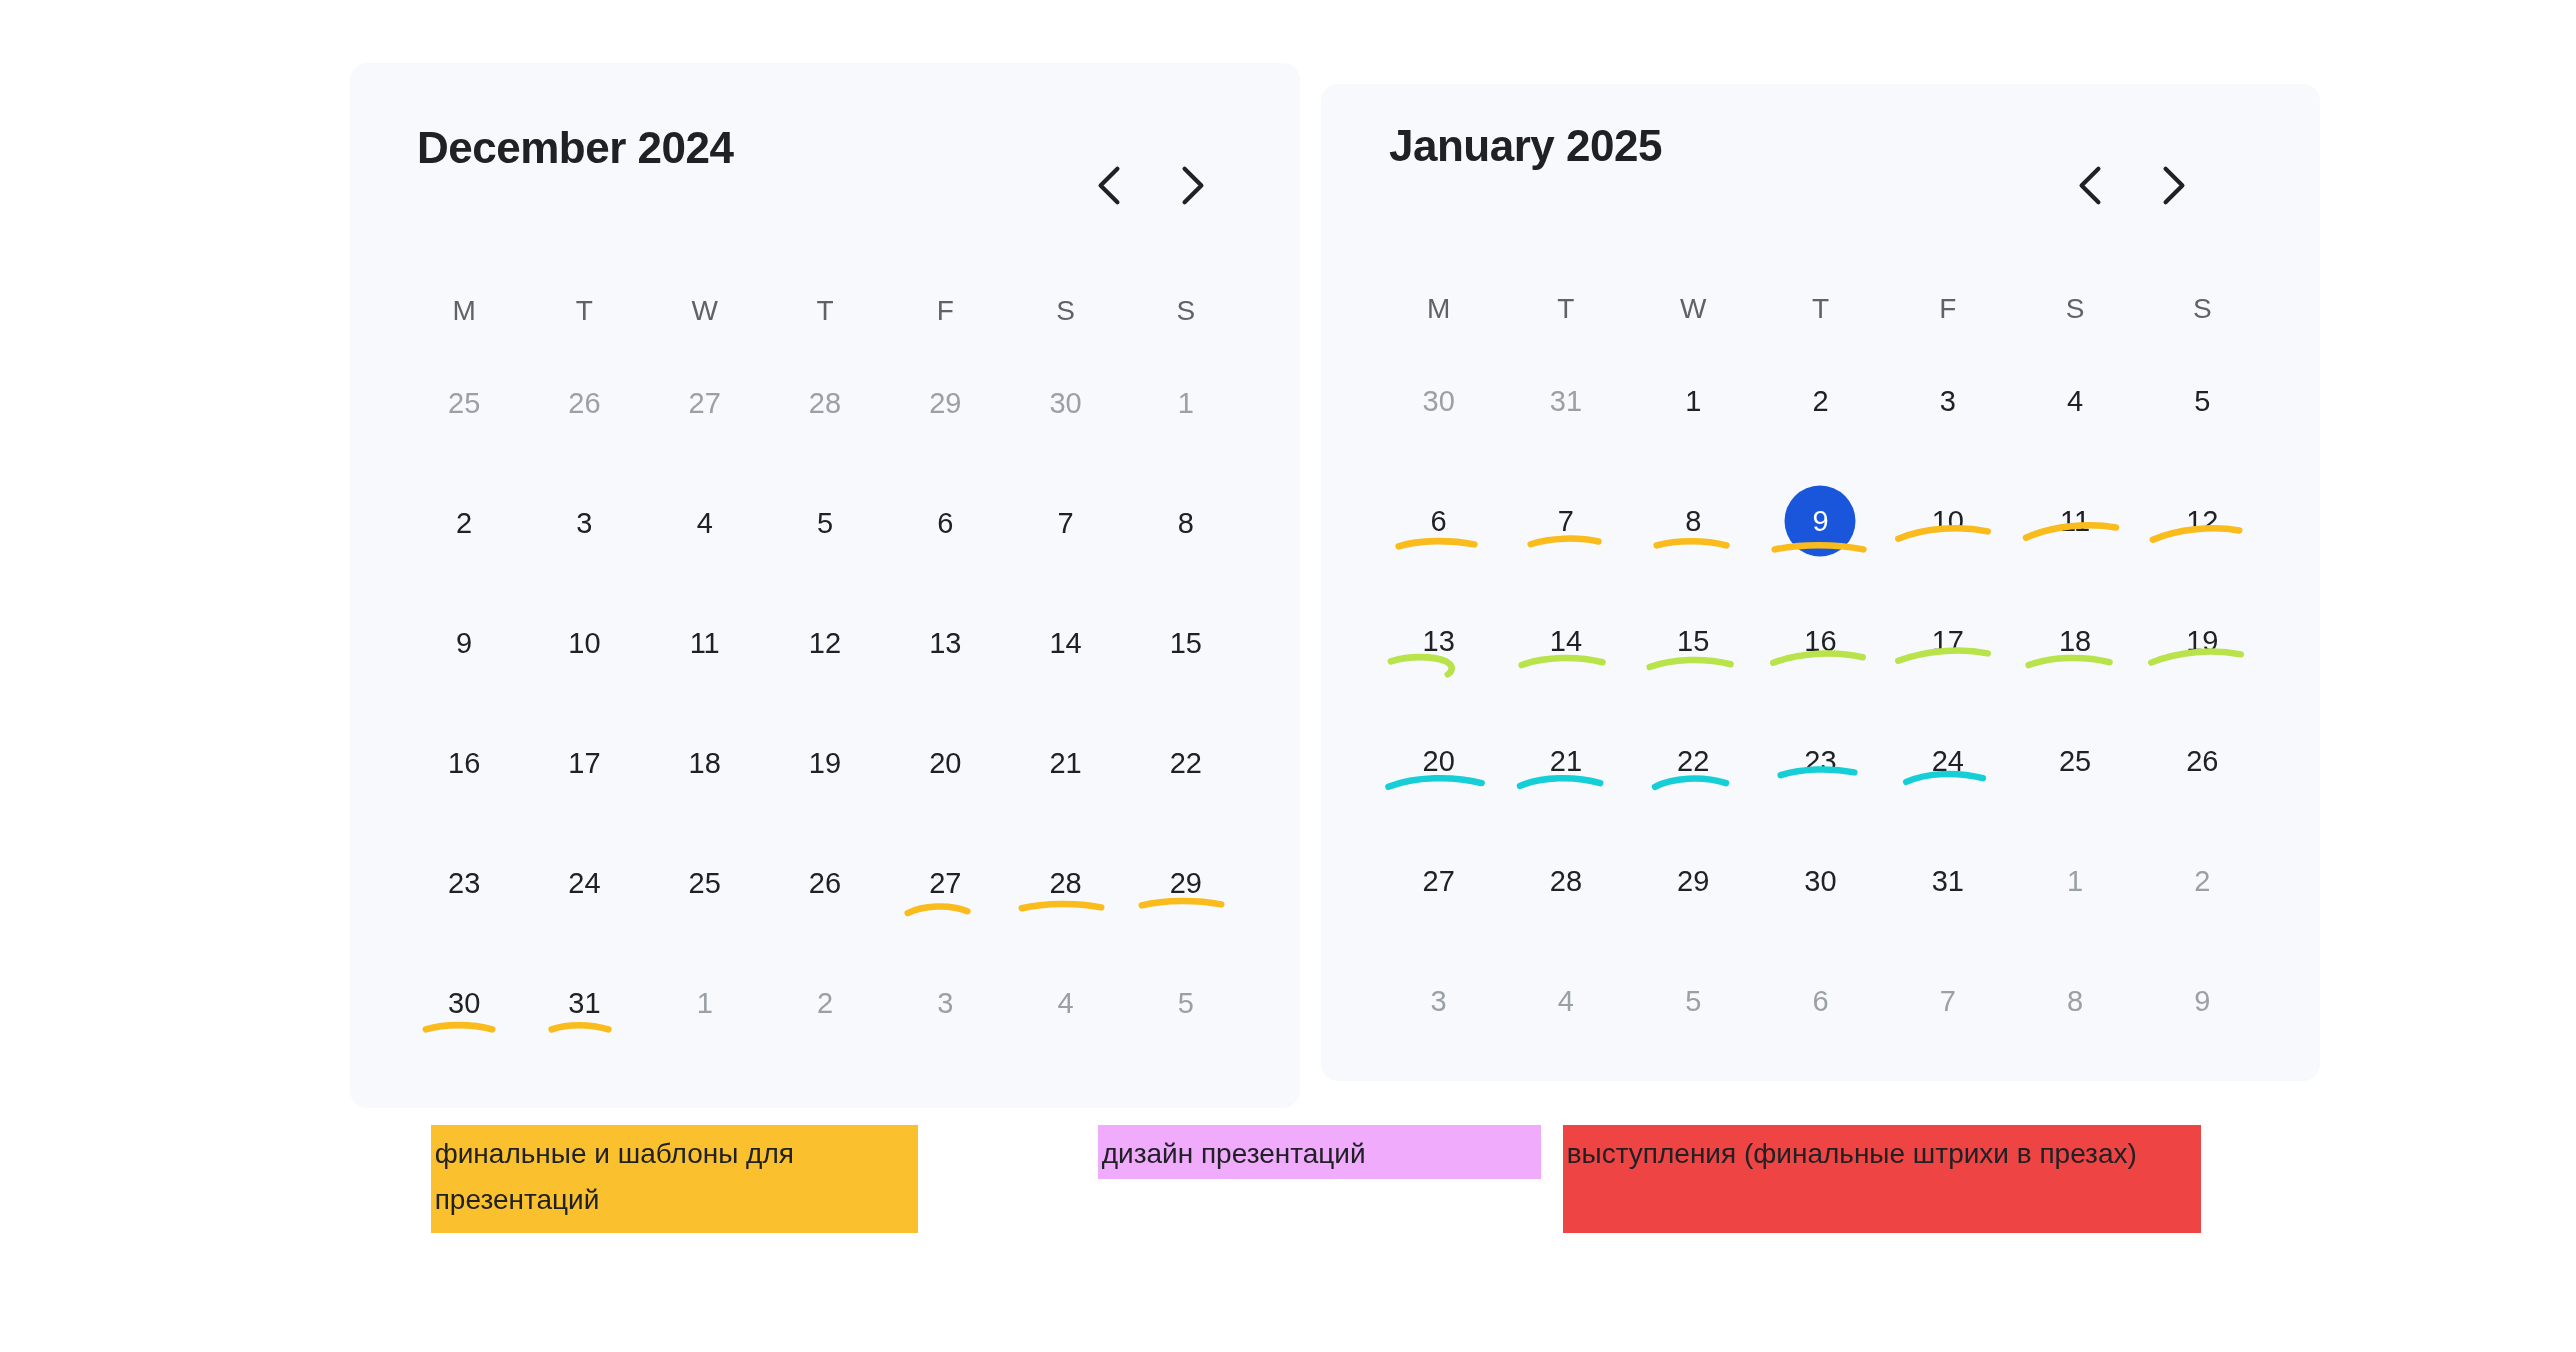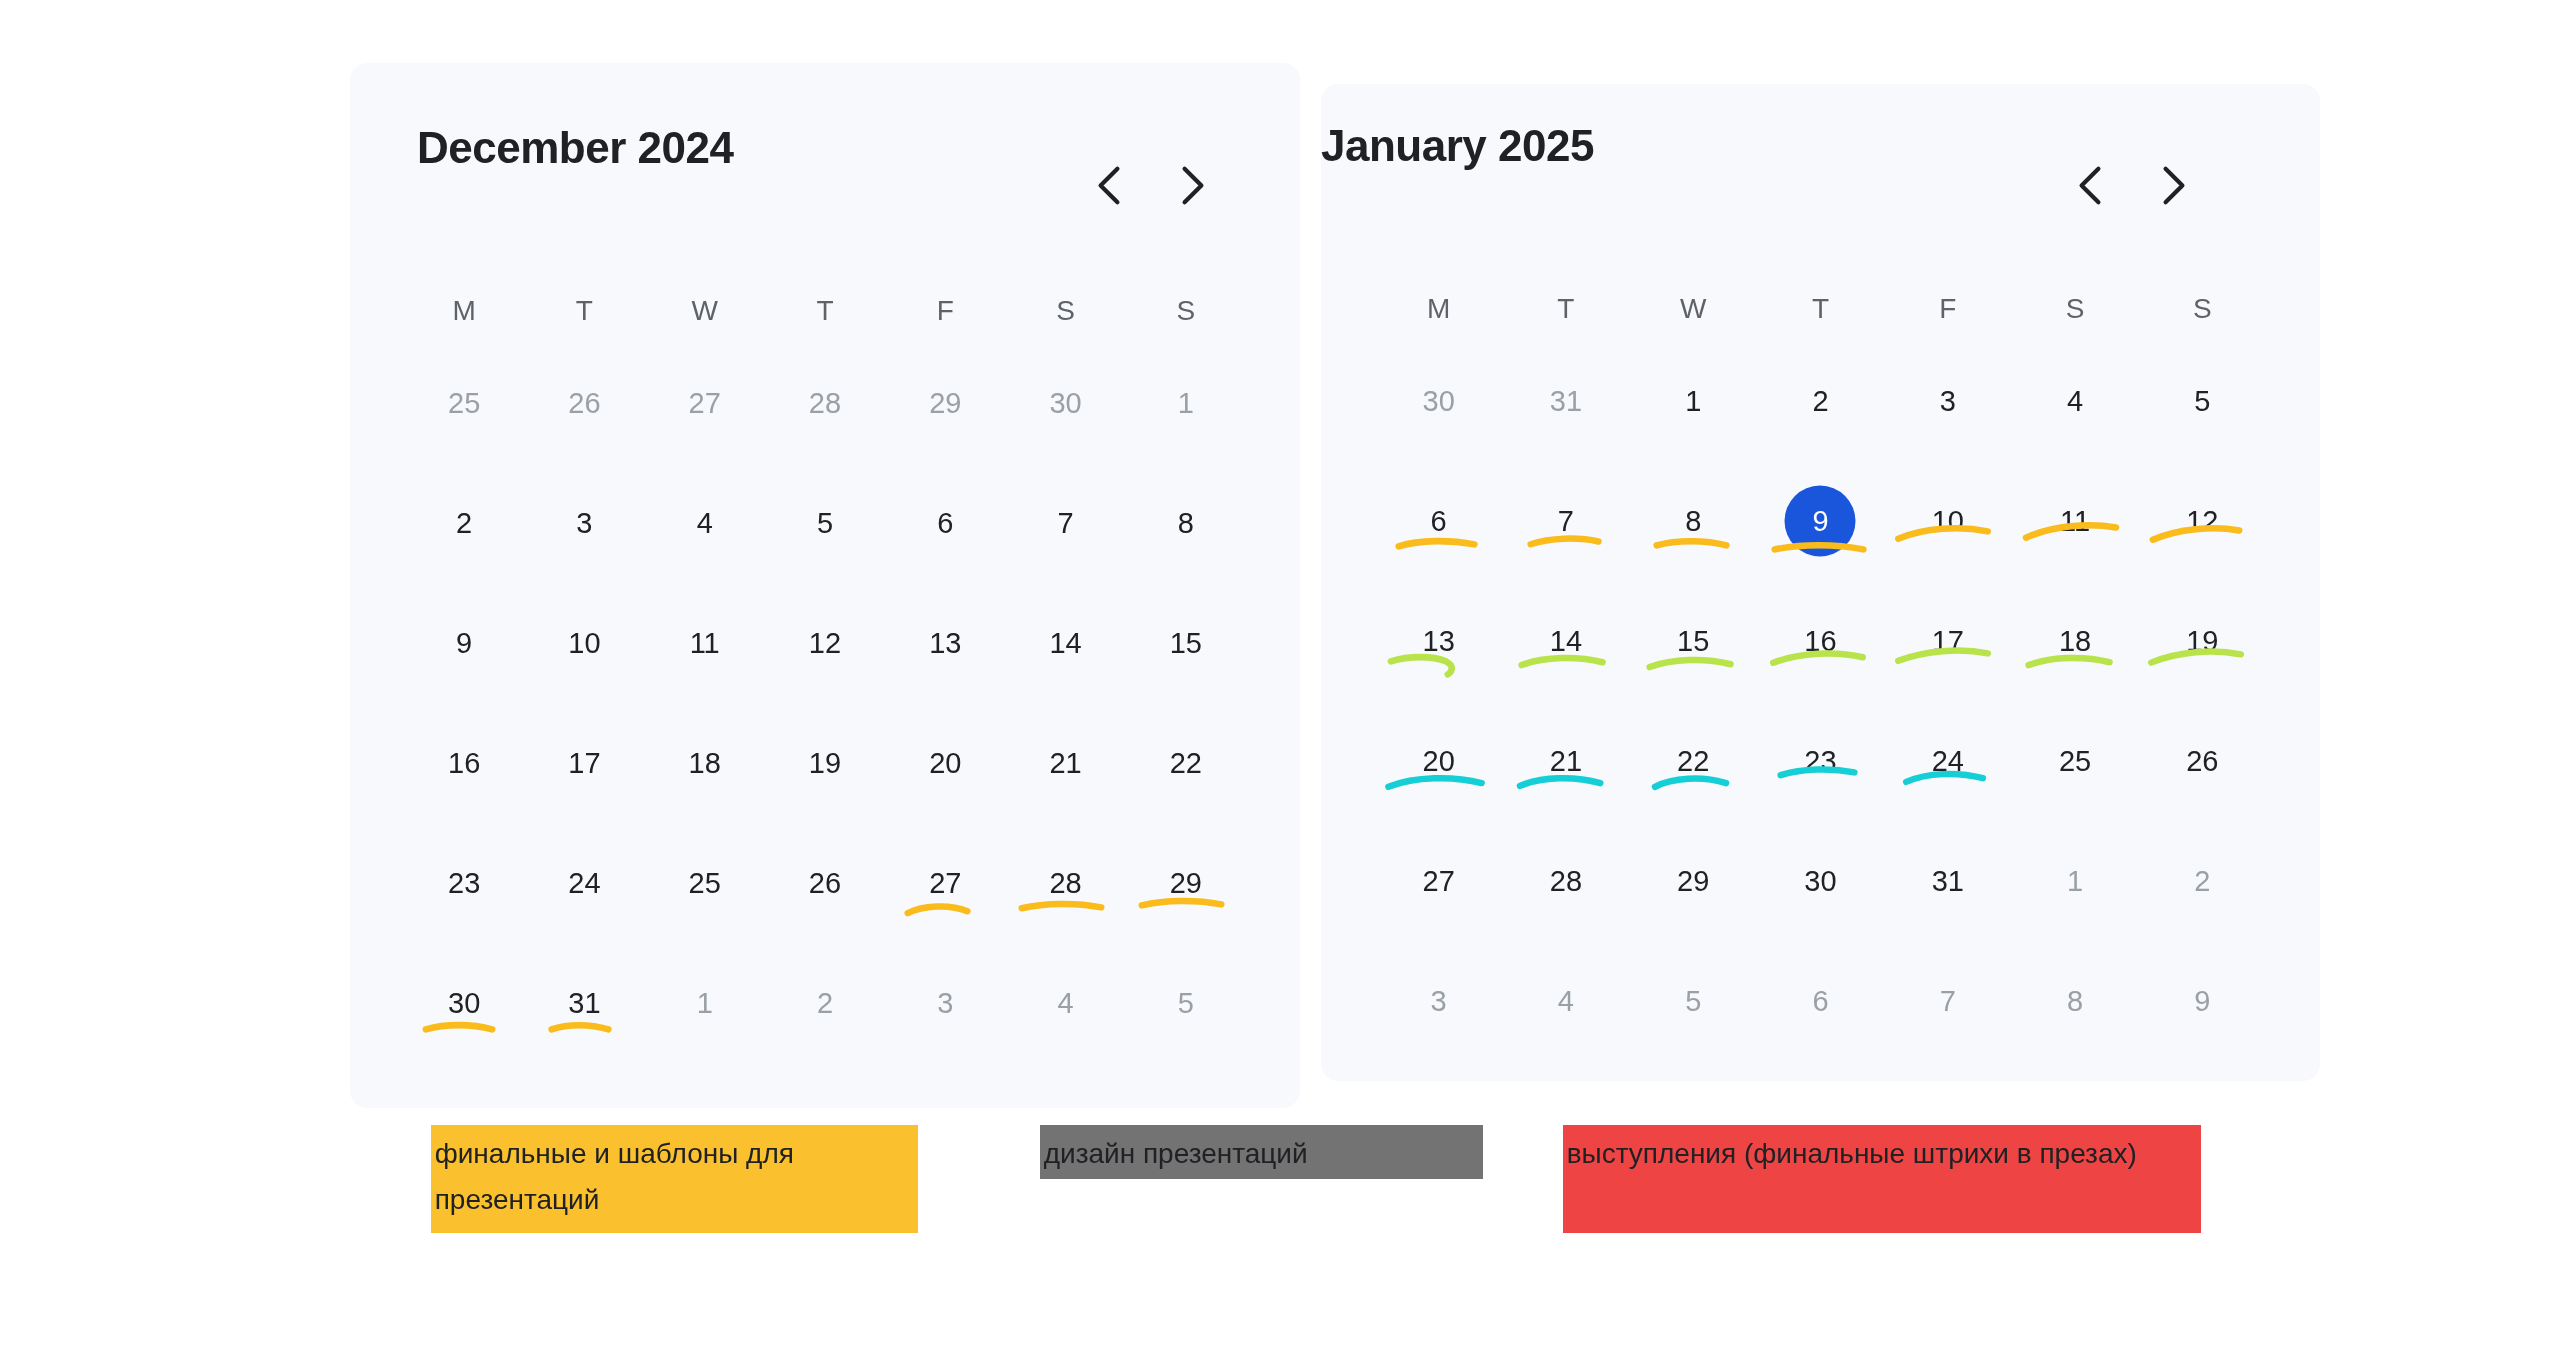--- a/index.html
+++ b/index.html
@@ -49,21 +49,21 @@
     align-items: flex-start;
   }
   .cal-title {
     font-size: 44px;
     font-weight: bold;
     color: #202124;
     letter-spacing: -0.5px;
     white-space: nowrap;
   }
   #cal-dec .cal-title { margin-left: 67px; margin-top: 60px; }
-  #cal-jan .cal-title { margin-top: 37px; }
+  #cal-jan .cal-title { margin-left: 68px; margin-top: 37px; }
 
   .nav-group {
     position: absolute;
     display: flex;
     align-items: center;
     gap: 41px;
   }
   #cal-dec .nav-group { left: 737px; top: 98px; }
   #cal-jan .nav-group { left: 747px; top: 77px; }
 
@@ -156,25 +156,25 @@
     box-sizing: border-box;
   }
   #legend-yellow {
     left: 431px;
     top: 1125px;
     width: 487px;
     height: 108px;
     background: #fbc02d;
   }
   #legend-green {
-    left: 1040px;
+    left: 1098px;
     top: 1125px;
     width: 443px;
     height: 54px;
-    background: #737373;
+    background: #f0abfc;
   }
   #legend-cyan {
     left: 1563px;
     top: 1125px;
     width: 638px;
     height: 108px;
     background: #ef4444;
   }
 </style>
 </head>

